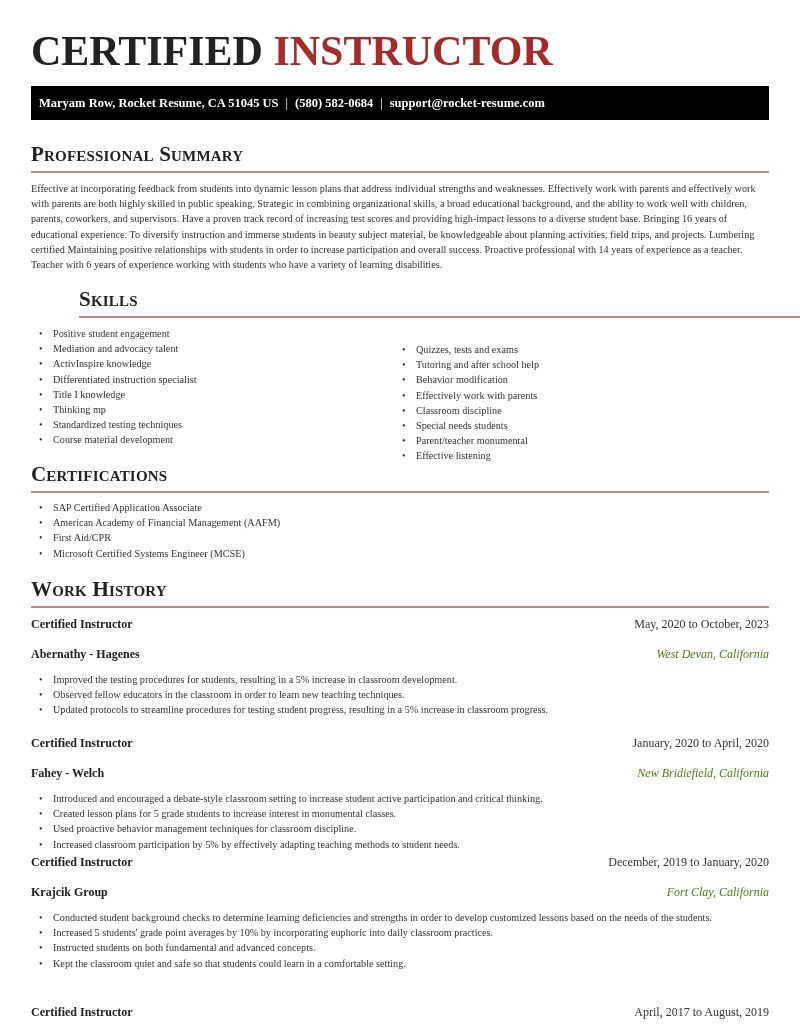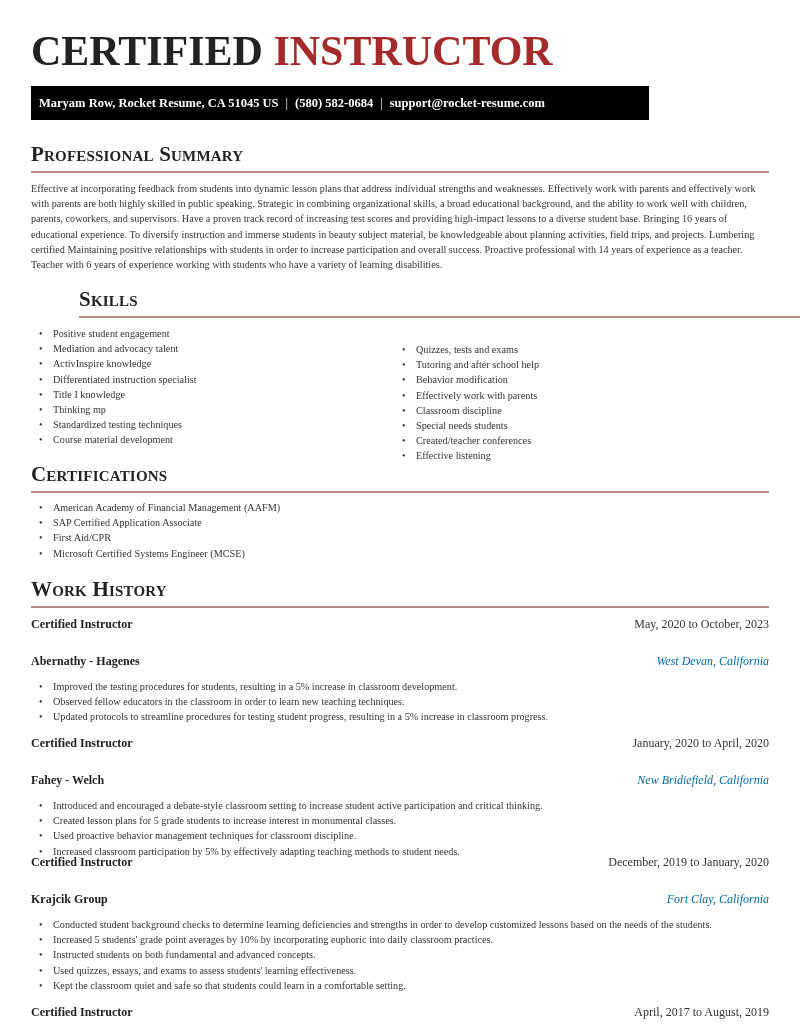--- a/index.html
+++ b/index.html
@@ -2,39 +2,39 @@
 <html><head>
 <meta charset="utf-8">
 <style>
   * { box-sizing: border-box; margin: 0; padding: 0; }
   html, body { width: 800px; height: 1035px; overflow: hidden; background: #ffffff; }
   body { font-family: "Liberation Serif", "DejaVu Serif", serif; color: #222; position: relative; }
   .page { position: absolute; left: 31px; top: 0; width: 738px; }
   .title { position: absolute; top: 28px; left: 0; font-size: 42px; font-weight: bold; line-height: 46px; letter-spacing: 0px; white-space: nowrap; }
   .title .t1 { color: #222222; }
   .title .t2 { color: #a52a2a; margin-top: 8px; }
-  .contact { position: absolute; top: 86px; left: 0; width: 618px; height: 34px; background: #000; color: #fff; font-size: 12.5px; font-weight: bold; line-height: 34px; padding-left: 8px; white-space: nowrap; }
+  .contact { position: absolute; top: 86px; left: 0; width: 738px; height: 34px; background: #000; color: #fff; font-size: 12.5px; font-weight: bold; line-height: 34px; padding-left: 8px; white-space: nowrap; }
   .contact .sep { padding: 0 7px; font-weight: normal; }
   .section-head { position: absolute; left: 0; width: 738px; }
   .section-head h2 { font-size: 21px; font-weight: bold; font-variant: small-caps; color: #222; line-height: 26px; letter-spacing: 0.2px; }
   .section-head .rule { margin-top: 4px; height: 2px; background: #b98a86; width: 738px; }
   .summary { position: absolute; top: 181px; left: 0; width: 738px; font-size: 10.2px; line-height: 15.2px; color: #333; }
   ul.bl { list-style: none; }
   ul.bl li { position: relative; padding-left: 22px; font-size: 10.2px; line-height: 15.2px; color: #333; white-space: nowrap; }
   ul.bl li::before { content: "•"; position: absolute; left: 8px; top: 0; font-size: 10px; color: #333; }
   .skills-left { position: absolute; top: 326px; left: 0; }
   .skills-right { position: absolute; top: 342px; left: 363px; }
   .certs { position: absolute; top: 500px; left: 0; }
   .job { position: absolute; left: 0; width: 738px; }
   .job .row { display: flex; justify-content: space-between; font-size: 12px; line-height: 17px; }
   .job .role { font-weight: bold; color: #222; }
   .job .company { font-weight: bold; color: #222; }
   .job .dates { color: #333; }
-  .job .loc { font-style: italic; color: #0369a1; }
-  .job .row2 { margin-top: 20px; }
+  .job .loc { font-style: italic; color: #4d7c0f; }
+  .job .row2 { margin-top: 13px; }
   .job ul.bl { margin-top: 9px; }
 </style>
 </head>
 <body>
 
 <div class="page">
 
   <h1 class="title">
     <span class="t1">CERTIFIED</span>
     <span class="t2">INSTRUCTOR</span>
@@ -64,31 +64,31 @@
     <li>Standardized testing techniques</li>
     <li>Course material development</li>
   </ul>
   <ul class="bl skills-right">
     <li>Quizzes, tests and exams</li>
     <li>Tutoring and after school help</li>
     <li>Behavior modification</li>
     <li>Effectively work with parents</li>
     <li>Classroom discipline</li>
     <li>Special needs students</li>
-    <li>Created/teacher conferences</li>
+    <li>Parent/teacher monumental</li>
     <li>Effective listening</li>
   </ul>
 
   <div class="section-head" style="top:461px;">
     <h2>Certifications</h2>
     <div class="rule"></div>
   </div>
   <ul class="bl certs">
+    <li>SAP Certified Application Associate</li>
     <li>American Academy of Financial Management (AAFM)</li>
-    <li>SAP Certified Application Associate</li>
     <li>First Aid/CPR</li>
     <li>Microsoft Certified Systems Engineer (MCSE)</li>
   </ul>
 
   <div class="section-head" style="top:576px;">
     <h2>Work History</h2>
     <div class="rule"></div>
   </div>
 
   <div class="job" style="top:616px;">
@@ -130,21 +130,20 @@
       <span class="dates">December, 2019 to January, 2020</span>
     </div>
     <div class="row row2">
       <span class="company">Krajcik Group</span>
       <span class="loc">Fort Clay, California</span>
     </div>
     <ul class="bl">
       <li>Conducted student background checks to determine learning deficiencies and strengths in order to develop customized lessons based on the needs of the students.</li>
       <li>Increased 5 students' grade point averages by 10% by incorporating euphoric into daily classroom practices.</li>
       <li>Instructed students on both fundamental and advanced concepts.</li>
-      <li>Used quizzes, essays, and exams to assess students' learning effectiveness.</li>
       <li>Kept the classroom quiet and safe so that students could learn in a comfortable setting.</li>
     </ul>
   </div>
 
   <div class="job" style="top:1004px;">
     <div class="row">
       <span class="role">Certified Instructor</span>
       <span class="dates">April, 2017 to August, 2019</span>
     </div>
     <div class="row row2">

